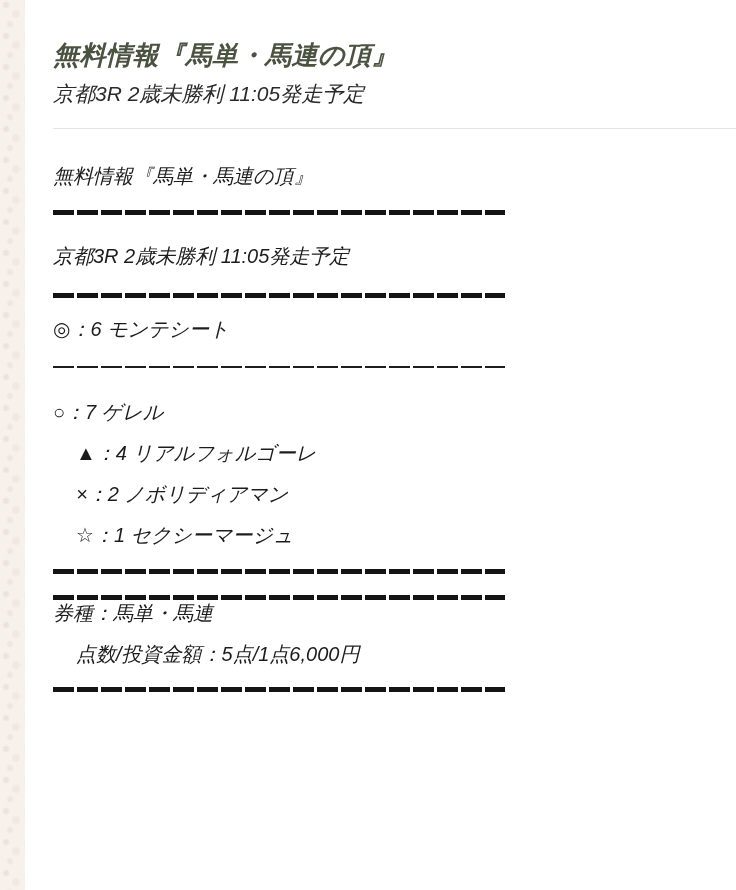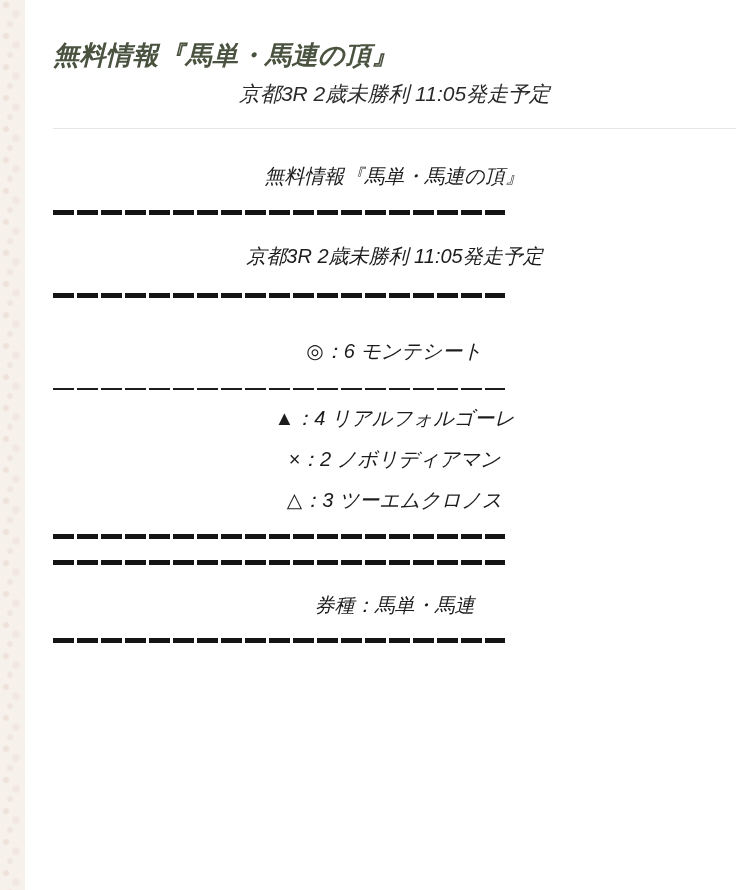--- a/index.html
+++ b/index.html
@@ -19,21 +19,21 @@
     background-size:22px 31px;
   }
   .content{
     position:absolute;left:53px;top:8px;width:683px;font-style:italic;
   }
   h1.page-title{
     margin:30px 0 0 0;
     font-size:26px;line-height:34px;font-weight:700;
     letter-spacing:0.5px;color:#4a5240;
   }
-  p{margin:0;text-align:center;}
+  p{margin:0;}
   .subtitle{
     margin-top:7px;
     font-size:21px;line-height:30px;color:#2a2a2a;
   }
   hr.header-rule{
     border:none;border-top:1px solid #e6e6e6;
     margin:19px 0 0 0;width:683px;
   }
   .line{
     font-size:20px;line-height:26px;color:#1c1c1c;
@@ -42,26 +42,26 @@
     width:452px;height:5px;
     background:repeating-linear-gradient(90deg,#141414 0 21px,transparent 21px 24px);
   }
   .divider.thin{
     height:2px;
     background:repeating-linear-gradient(90deg,#1d1d1d 0 21px,transparent 21px 24px);
   }
   .mt34{margin-top:34px;}
   .mt31{margin-top:31px;}
   .mt28{margin-top:28px;}
-  .mt27{margin-top:27px;}
-  .mt25{margin-top:40px;}
+  .mt27{}
+  .mt25{margin-top:18px;}
   .mt24{margin-top:24px;}
   .mt21{margin-top:21px;}
   .mt20{margin-top:20px;}
-  .mt15{margin-top:15px;}
+  .mt15{margin-top:15px;margin-left:23px;}
 </style>
 </head>
 <body>
 
 <div class="texture-strip"></div>
 
 <main class="content">
 
   <h1 class="page-title">無料情報『馬単・馬連の頂』</h1>
   <p class="subtitle">京都3R 2歳未勝利 11:05発走予定</p>
@@ -73,26 +73,28 @@
   <div class="divider mt21"></div>
 
   <p class="line mt28">京都3R 2歳未勝利 11:05発走予定</p>
 
   <div class="divider mt24"></div>
 
   <p class="line mt25">◎：6 モンテシート</p>
 
   <div class="divider thin mt24"></div>
 
+  <p class="line mt31">○：7 ゲレル</p>
   <p class="line mt15">▲：4 リアルフォルゴーレ</p>
   <p class="line mt15">×：2 ノボリディアマン</p>
-  <p class="line mt15">△：3 ツーエムクロノス</p>
+  <p class="line mt15">☆：1 セクシーマージュ</p>
 
   <div class="divider mt21"></div>
 
 
   <div class="divider mt21"></div>
 
   <p class="line mt27">券種：馬単・馬連</p>
+  <p class="line mt15">点数/投資金額：5点/1点6,000円</p>
 
   <div class="divider mt20"></div>
 
 </main>
 
 </body></html>

